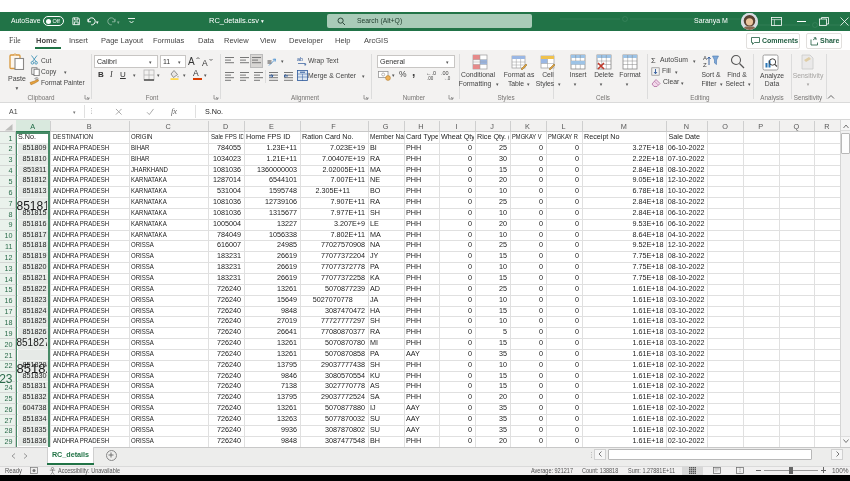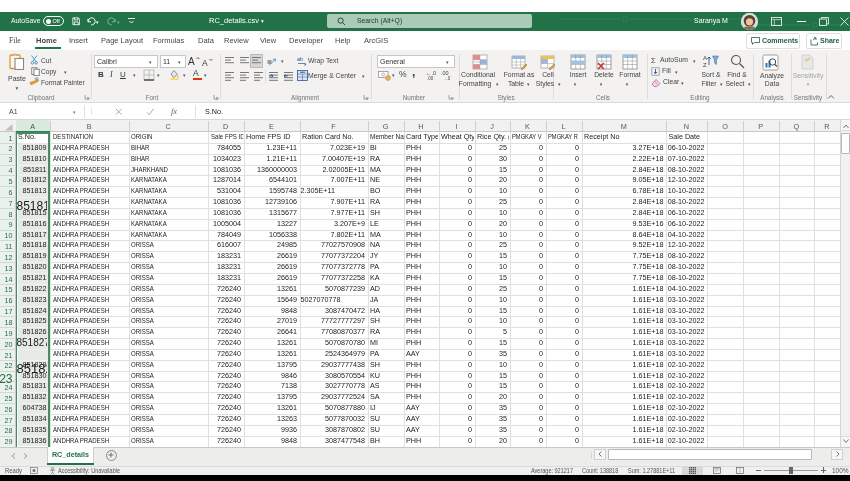--- a/index.html
+++ b/index.html
@@ -635,21 +635,21 @@
 <div class="a" style="left:475.5px;top:175.38px;width:31.5px;height:10.845px;line-height:10.845px;font-size:7.2px;color:#1a1a1a;text-align:right;overflow:hidden">20</div>
 <div class="a" style="left:510.5px;top:175.38px;width:32.5px;height:10.845px;line-height:10.845px;font-size:7.2px;color:#1a1a1a;text-align:right;overflow:hidden">0</div>
 <div class="a" style="left:546.5px;top:175.38px;width:32.5px;height:10.845px;line-height:10.845px;font-size:7.2px;color:#1a1a1a;text-align:right;overflow:hidden">0</div>
 <div class="a" style="left:582.5px;top:175.38px;width:81.0px;height:10.845px;line-height:10.845px;font-size:7.2px;color:#1a1a1a;text-align:right;overflow:hidden">9.05E+18</div>
 <div class="a" style="left:667px;top:175.38px;width:37.5px;height:10.845px;line-height:10.845px;font-size:7.2px;color:#1a1a1a;text-align:right;overflow:hidden">12-10-2022</div>
 <div class="a" style="left:16.5px;top:186.22px;width:30.0px;height:10.845px;line-height:10.845px;font-size:7.2px;color:#1a1a1a;text-align:right;overflow:hidden">851813</div>
 <div class="a" style="left:52.5px;top:186.22px;width:75.50px;height:10.845px;line-height:10.845px;font-size:7.2px;color:#1a1a1a;overflow:hidden;white-space:nowrap;transform:scaleX(0.84);transform-origin:0 50%;">ANDHRA PRADESH</div>
 <div class="a" style="left:131.0px;top:186.22px;width:76.50px;height:10.845px;line-height:10.845px;font-size:7.2px;color:#1a1a1a;overflow:hidden;white-space:nowrap;transform:scaleX(0.84);transform-origin:0 50%;">KARNATAKA</div>
 <div class="a" style="left:209px;top:186.22px;width:32.0px;height:10.845px;line-height:10.845px;font-size:7.2px;color:#1a1a1a;text-align:right;overflow:hidden">531004</div>
 <div class="a" style="left:244.5px;top:186.22px;width:52.5px;height:10.845px;line-height:10.845px;font-size:7.2px;color:#1a1a1a;text-align:right;overflow:hidden">1595748</div>
-<div class="a" style="left:300.5px;top:186.22px;width:64.5px;height:10.845px;line-height:10.845px;font-size:7.2px;color:#1a1a1a;text-align:left;overflow:hidden">2.305E+11</div>
+<div class="a" style="left:300.5px;top:186.22px;width:64.5px;height:10.845px;line-height:10.845px;font-size:7.2px;color:#1a1a1a;text-align:center;overflow:hidden">2.305E+11</div>
 <div class="a" style="left:370.0px;top:186.22px;width:33.00px;height:10.845px;line-height:10.845px;font-size:7.2px;color:#1a1a1a;overflow:hidden;white-space:nowrap;">BO</div>
 <div class="a" style="left:406.0px;top:186.22px;width:32.00px;height:10.845px;line-height:10.845px;font-size:7.2px;color:#1a1a1a;overflow:hidden;white-space:nowrap;">PHH</div>
 <div class="a" style="left:439.5px;top:186.22px;width:32.5px;height:10.845px;line-height:10.845px;font-size:7.2px;color:#1a1a1a;text-align:right;overflow:hidden">0</div>
 <div class="a" style="left:475.5px;top:186.22px;width:31.5px;height:10.845px;line-height:10.845px;font-size:7.2px;color:#1a1a1a;text-align:right;overflow:hidden">10</div>
 <div class="a" style="left:510.5px;top:186.22px;width:32.5px;height:10.845px;line-height:10.845px;font-size:7.2px;color:#1a1a1a;text-align:right;overflow:hidden">0</div>
 <div class="a" style="left:546.5px;top:186.22px;width:32.5px;height:10.845px;line-height:10.845px;font-size:7.2px;color:#1a1a1a;text-align:right;overflow:hidden">0</div>
 <div class="a" style="left:582.5px;top:186.22px;width:81.0px;height:10.845px;line-height:10.845px;font-size:7.2px;color:#1a1a1a;text-align:right;overflow:hidden">6.78E+18</div>
 <div class="a" style="left:667px;top:186.22px;width:37.5px;height:10.845px;line-height:10.845px;font-size:7.2px;color:#1a1a1a;text-align:right;overflow:hidden">10-10-2022</div>
 <div class="a" style="left:16.5px;top:201px;width:30.0px;height:10.845px;line-height:10.845px;font-size:12px;color:#1a1a1a;text-align:left;overflow:hidden">851814</div>
 <div class="a" style="left:52.5px;top:197.07px;width:75.50px;height:10.845px;line-height:10.845px;font-size:7.2px;color:#1a1a1a;overflow:hidden;white-space:nowrap;transform:scaleX(0.84);transform-origin:0 50%;">ANDHRA PRADESH</div>
@@ -775,21 +775,21 @@
 <div class="a" style="left:475.5px;top:283.83px;width:31.5px;height:10.845px;line-height:10.845px;font-size:7.2px;color:#1a1a1a;text-align:right;overflow:hidden">25</div>
 <div class="a" style="left:510.5px;top:283.83px;width:32.5px;height:10.845px;line-height:10.845px;font-size:7.2px;color:#1a1a1a;text-align:right;overflow:hidden">0</div>
 <div class="a" style="left:546.5px;top:283.83px;width:32.5px;height:10.845px;line-height:10.845px;font-size:7.2px;color:#1a1a1a;text-align:right;overflow:hidden">0</div>
 <div class="a" style="left:582.5px;top:283.83px;width:81.0px;height:10.845px;line-height:10.845px;font-size:7.2px;color:#1a1a1a;text-align:right;overflow:hidden">1.61E+18</div>
 <div class="a" style="left:667px;top:283.83px;width:37.5px;height:10.845px;line-height:10.845px;font-size:7.2px;color:#1a1a1a;text-align:right;overflow:hidden">04-10-2022</div>
 <div class="a" style="left:16.5px;top:294.68px;width:30.0px;height:10.845px;line-height:10.845px;font-size:7.2px;color:#1a1a1a;text-align:right;overflow:hidden">851823</div>
 <div class="a" style="left:52.5px;top:294.68px;width:75.50px;height:10.845px;line-height:10.845px;font-size:7.2px;color:#1a1a1a;overflow:hidden;white-space:nowrap;transform:scaleX(0.84);transform-origin:0 50%;">ANDHRA PRADESH</div>
 <div class="a" style="left:131.0px;top:294.68px;width:76.50px;height:10.845px;line-height:10.845px;font-size:7.2px;color:#1a1a1a;overflow:hidden;white-space:nowrap;transform:scaleX(0.84);transform-origin:0 50%;">ORISSA</div>
 <div class="a" style="left:209px;top:294.68px;width:32.0px;height:10.845px;line-height:10.845px;font-size:7.2px;color:#1a1a1a;text-align:right;overflow:hidden">726240</div>
 <div class="a" style="left:244.5px;top:294.68px;width:52.5px;height:10.845px;line-height:10.845px;font-size:7.2px;color:#1a1a1a;text-align:right;overflow:hidden">15649</div>
-<div class="a" style="left:300.5px;top:294.68px;width:64.5px;height:10.845px;line-height:10.845px;font-size:7.2px;color:#1a1a1a;text-align:left;overflow:hidden">5027070778</div>
+<div class="a" style="left:300.5px;top:294.68px;width:64.5px;height:10.845px;line-height:10.845px;font-size:7.2px;color:#1a1a1a;text-align:center;overflow:hidden">5027070778</div>
 <div class="a" style="left:370.0px;top:294.68px;width:33.00px;height:10.845px;line-height:10.845px;font-size:7.2px;color:#1a1a1a;overflow:hidden;white-space:nowrap;">JA</div>
 <div class="a" style="left:406.0px;top:294.68px;width:32.00px;height:10.845px;line-height:10.845px;font-size:7.2px;color:#1a1a1a;overflow:hidden;white-space:nowrap;">PHH</div>
 <div class="a" style="left:439.5px;top:294.68px;width:32.5px;height:10.845px;line-height:10.845px;font-size:7.2px;color:#1a1a1a;text-align:right;overflow:hidden">0</div>
 <div class="a" style="left:475.5px;top:294.68px;width:31.5px;height:10.845px;line-height:10.845px;font-size:7.2px;color:#1a1a1a;text-align:right;overflow:hidden">10</div>
 <div class="a" style="left:510.5px;top:294.68px;width:32.5px;height:10.845px;line-height:10.845px;font-size:7.2px;color:#1a1a1a;text-align:right;overflow:hidden">0</div>
 <div class="a" style="left:546.5px;top:294.68px;width:32.5px;height:10.845px;line-height:10.845px;font-size:7.2px;color:#1a1a1a;text-align:right;overflow:hidden">0</div>
 <div class="a" style="left:582.5px;top:294.68px;width:81.0px;height:10.845px;line-height:10.845px;font-size:7.2px;color:#1a1a1a;text-align:right;overflow:hidden">1.61E+18</div>
 <div class="a" style="left:667px;top:294.68px;width:37.5px;height:10.845px;line-height:10.845px;font-size:7.2px;color:#1a1a1a;text-align:right;overflow:hidden">03-10-2022</div>
 <div class="a" style="left:16.5px;top:305.52px;width:30.0px;height:10.845px;line-height:10.845px;font-size:7.2px;color:#1a1a1a;text-align:right;overflow:hidden">851824</div>
 <div class="a" style="left:52.5px;top:305.52px;width:75.50px;height:10.845px;line-height:10.845px;font-size:7.2px;color:#1a1a1a;overflow:hidden;white-space:nowrap;transform:scaleX(0.84);transform-origin:0 50%;">ANDHRA PRADESH</div>
@@ -845,21 +845,21 @@
 <div class="a" style="left:475.5px;top:338.06px;width:31.5px;height:10.845px;line-height:10.845px;font-size:7.2px;color:#1a1a1a;text-align:right;overflow:hidden">15</div>
 <div class="a" style="left:510.5px;top:338.06px;width:32.5px;height:10.845px;line-height:10.845px;font-size:7.2px;color:#1a1a1a;text-align:right;overflow:hidden">0</div>
 <div class="a" style="left:546.5px;top:338.06px;width:32.5px;height:10.845px;line-height:10.845px;font-size:7.2px;color:#1a1a1a;text-align:right;overflow:hidden">0</div>
 <div class="a" style="left:582.5px;top:338.06px;width:81.0px;height:10.845px;line-height:10.845px;font-size:7.2px;color:#1a1a1a;text-align:right;overflow:hidden">1.61E+18</div>
 <div class="a" style="left:667px;top:338.06px;width:37.5px;height:10.845px;line-height:10.845px;font-size:7.2px;color:#1a1a1a;text-align:right;overflow:hidden">03-10-2022</div>
 <div class="a" style="left:16.5px;top:364px;width:30.0px;height:10.845px;line-height:10.845px;font-size:13px;color:#1a1a1a;text-align:center;overflow:hidden">851828</div>
 <div class="a" style="left:52.5px;top:348.90px;width:75.50px;height:10.845px;line-height:10.845px;font-size:7.2px;color:#1a1a1a;overflow:hidden;white-space:nowrap;transform:scaleX(0.84);transform-origin:0 50%;">ANDHRA PRADESH</div>
 <div class="a" style="left:131.0px;top:348.90px;width:76.50px;height:10.845px;line-height:10.845px;font-size:7.2px;color:#1a1a1a;overflow:hidden;white-space:nowrap;transform:scaleX(0.84);transform-origin:0 50%;">ORISSA</div>
 <div class="a" style="left:209px;top:348.90px;width:32.0px;height:10.845px;line-height:10.845px;font-size:7.2px;color:#1a1a1a;text-align:right;overflow:hidden">726240</div>
 <div class="a" style="left:244.5px;top:348.90px;width:52.5px;height:10.845px;line-height:10.845px;font-size:7.2px;color:#1a1a1a;text-align:right;overflow:hidden">13261</div>
-<div class="a" style="left:300.5px;top:348.90px;width:64.5px;height:10.845px;line-height:10.845px;font-size:7.2px;color:#1a1a1a;text-align:right;overflow:hidden">2524364979</div>
+<div class="a" style="left:300.5px;top:348.90px;width:64.5px;height:10.845px;line-height:10.845px;font-size:7.2px;color:#1a1a1a;text-align:right;overflow:hidden">5070870858</div>
 <div class="a" style="left:370.0px;top:348.90px;width:33.00px;height:10.845px;line-height:10.845px;font-size:7.2px;color:#1a1a1a;overflow:hidden;white-space:nowrap;">PA</div>
 <div class="a" style="left:406.0px;top:348.90px;width:32.00px;height:10.845px;line-height:10.845px;font-size:7.2px;color:#1a1a1a;overflow:hidden;white-space:nowrap;">AAY</div>
 <div class="a" style="left:439.5px;top:348.90px;width:32.5px;height:10.845px;line-height:10.845px;font-size:7.2px;color:#1a1a1a;text-align:right;overflow:hidden">0</div>
 <div class="a" style="left:475.5px;top:348.90px;width:31.5px;height:10.845px;line-height:10.845px;font-size:7.2px;color:#1a1a1a;text-align:right;overflow:hidden">35</div>
 <div class="a" style="left:510.5px;top:348.90px;width:32.5px;height:10.845px;line-height:10.845px;font-size:7.2px;color:#1a1a1a;text-align:right;overflow:hidden">0</div>
 <div class="a" style="left:546.5px;top:348.90px;width:32.5px;height:10.845px;line-height:10.845px;font-size:7.2px;color:#1a1a1a;text-align:right;overflow:hidden">0</div>
 <div class="a" style="left:582.5px;top:348.90px;width:81.0px;height:10.845px;line-height:10.845px;font-size:7.2px;color:#1a1a1a;text-align:right;overflow:hidden">1.61E+18</div>
 <div class="a" style="left:667px;top:348.90px;width:37.5px;height:10.845px;line-height:10.845px;font-size:7.2px;color:#1a1a1a;text-align:right;overflow:hidden">03-10-2022</div>
 <div class="a" style="left:16.5px;top:359.75px;width:30.0px;height:10.845px;line-height:10.845px;font-size:7.2px;color:#1a1a1a;text-align:right;overflow:hidden">851829</div>
 <div class="a" style="left:52.5px;top:359.75px;width:75.50px;height:10.845px;line-height:10.845px;font-size:7.2px;color:#1a1a1a;overflow:hidden;white-space:nowrap;transform:scaleX(0.84);transform-origin:0 50%;">ANDHRA PRADESH</div>

